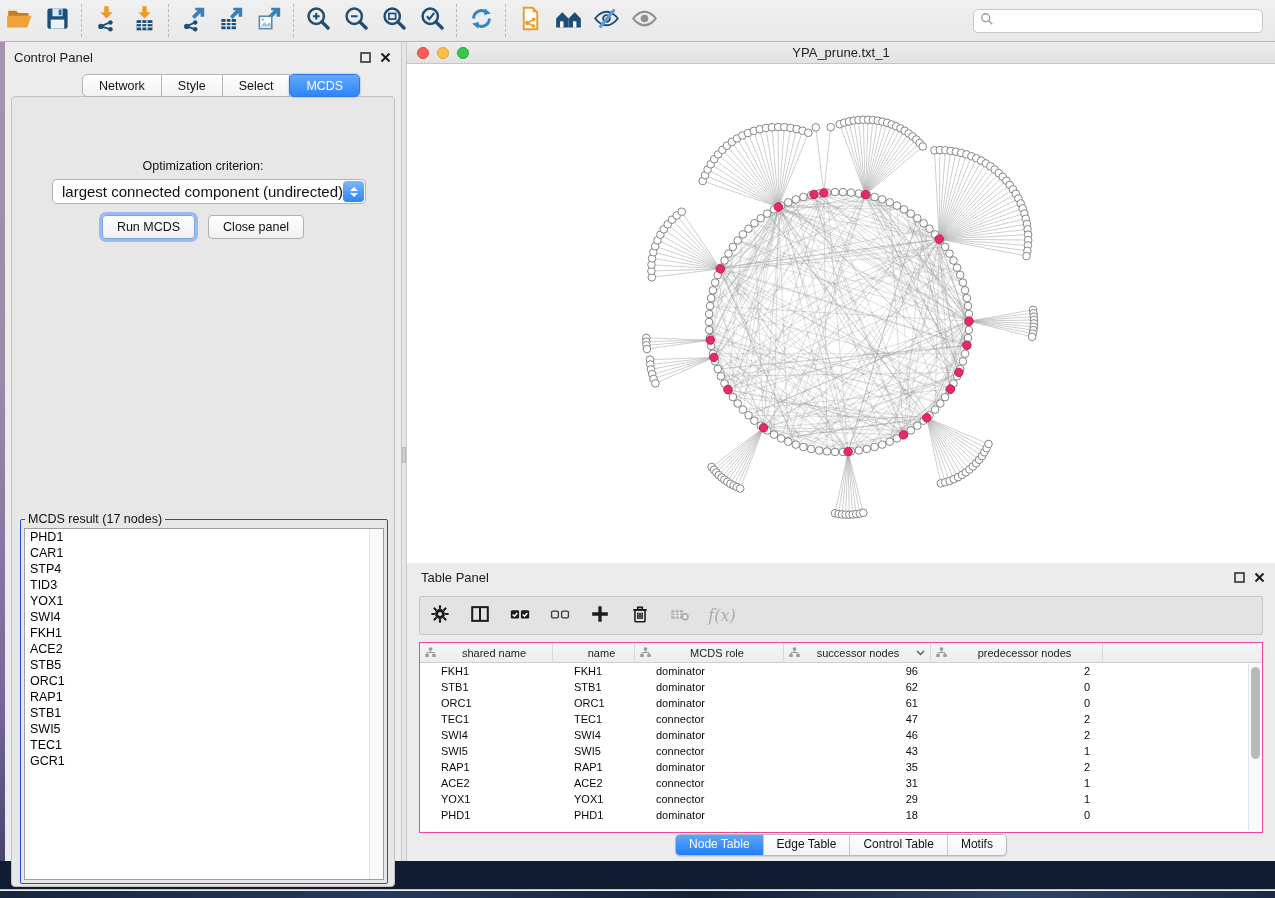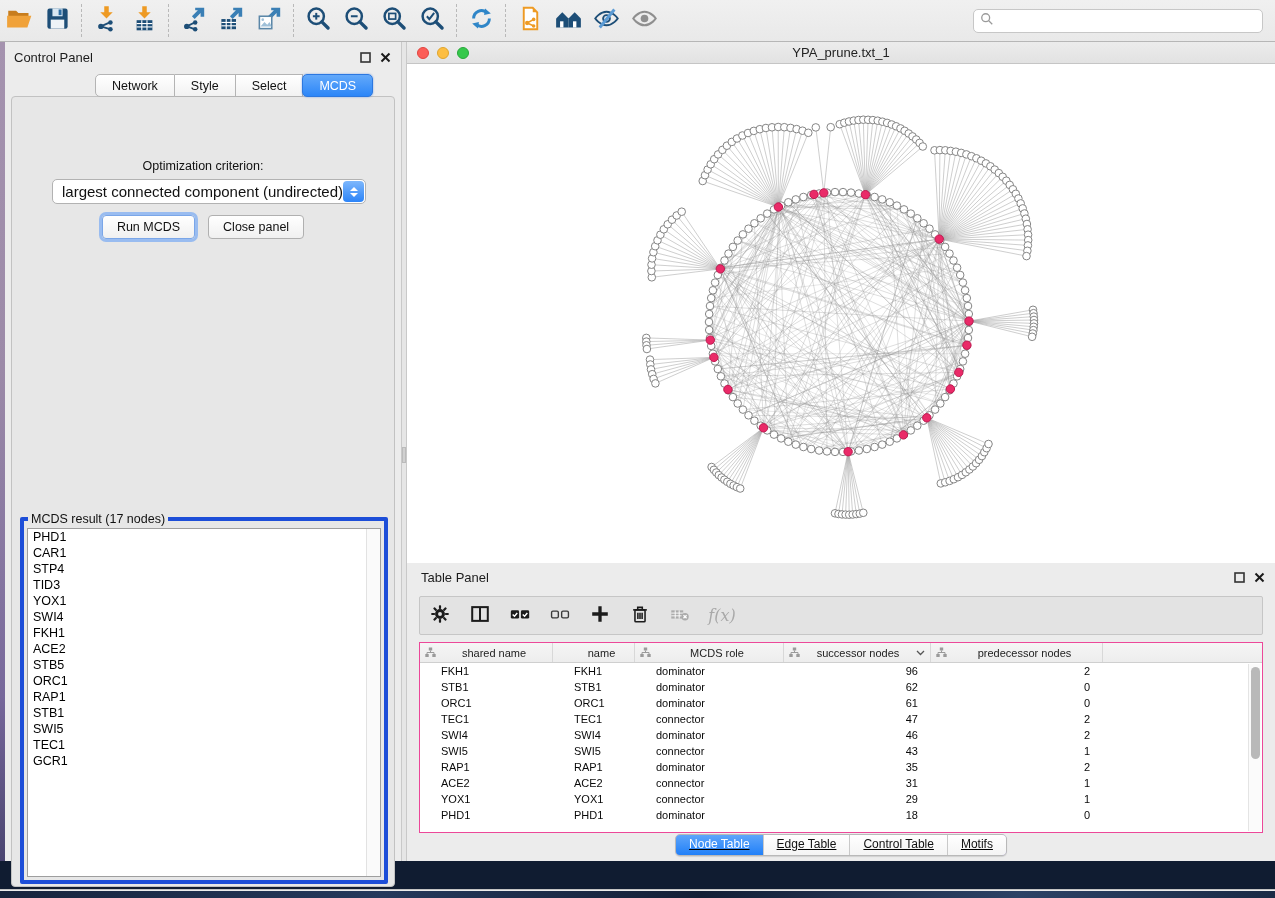--- a/index.html
+++ b/index.html
@@ -31,21 +31,21 @@
   .workspace-bg { position:absolute; left:5px; top:42px; width:1270px; height:819px; background:#e9e9e9; }
 
   
   .control-panel { position:absolute; left:5px; top:42px; width:396px; height:819px; background:#ececec; }
   .cp-header { position:relative; height:28px; }
   .cp-title { position:absolute; left:9px; top:8px; font-size:13px; color:#1c1c1c; }
   .panel-icons { position:absolute; right:10px; top:7px; display:flex; gap:9px; align-items:center; }
   .panel-icons svg { width:11px; height:11px; }
   .cp-content { position:absolute; left:6px; top:54px; width:384px; height:791px;
     background:#e7e7e7; border:1px solid #c2c2c2; border-radius:4px; }
-  .seg-tabs { position:absolute; left:90px; top:32px; height:34px; display:flex; z-index:3;text-align:right; }
+  .seg-tabs { position:absolute; left:77px; top:32px; height:34px; display:flex; z-index:3;text-align:right; }
   .seg-tab { padding:0 16px; height:23px; line-height:22px; font-size:12.5px; color:#111;
     background:linear-gradient(#ffffff,#f2f2f2); border:1px solid #b4b4b4; border-left:none; }
   .seg-tab:first-child { border-left:1px solid #b4b4b4; border-radius:5px 0 0 5px; }
   .seg-tab.active { background:linear-gradient(#63a9fa,#2c86f8); color:#fff; border:1px solid #2c78e0;
     border-radius:5px; margin-left:-1px; box-shadow:0 0 2px rgba(40,110,220,.6); }
   .opt-label { position:absolute; left:0; right:0; top:62px; text-align:center; font-size:12.5px; color:#111; }
   .dropdown { position:absolute; left:40px; top:82px; width:314px; height:25px; background:#fff;
     border:1px solid #b2b2b2; border-radius:5px; display:flex; align-items:center; font-size:15px; color:#111; }
   .dropdown .dd-text { flex:1; padding-left:9px; white-space:nowrap; overflow:hidden; }
   .dd-stepper { width:21px; height:21px; margin-right:1px; border-radius:4px;
@@ -53,21 +53,21 @@
     align-items:center; justify-content:center; gap:2px; }
   .dd-stepper i { display:block; width:0; height:0; border-left:4px solid transparent; border-right:4px solid transparent; }
   .dd-up { border-bottom:4px solid #fff; }
   .dd-down { border-top:4px solid #fff; }
   .cp-buttons { position:absolute; left:0; right:0; top:118px; display:flex; justify-content:center; gap:13px; }
   .btn { height:24px; padding:0 14px; background:linear-gradient(#ffffff,#f0f0f0);
     border:1px solid #b0b0b0; border-radius:4px; font-size:12.5px; color:#111;
     font-family:"Liberation Sans",sans-serif; }
   .btn.focused { box-shadow:0 0 0 3px rgba(110,165,245,.65); border-color:#7aa6e8; }
   fieldset.mcds-result { position:absolute; left:8px; top:415px; width:368px; height:372px;
-    border:4px solid #1d4ed8; border-radius:2px; background:transparent; }
+    border:1px solid #1d4ed8; border-radius:2px; background:transparent; }
   fieldset.mcds-result legend { font-size:12.5px; color:#111; margin-left:4px; padding:0 3px; }
   .listbox { position:absolute; left:3px; top:2px; right:3px; bottom:3px; background:#fff;
     border:1px solid #9e9e9e; overflow:hidden; }
   .listbox .scrolltrack { position:absolute; right:0; top:0; bottom:0; width:14px;
     background:#fafafa; border-left:1px solid #e2e2e2; }
   .list-item { font-size:12.5px; color:#000; line-height:16px; padding-left:5px; }
 
   
   .v-splitter { position:absolute; left:401px; top:42px; width:6px; height:819px; background:#e6e6e6;
     border-left:1px solid #c9c9c9; border-right:1px solid #c9c9c9; }
@@ -107,21 +107,21 @@
   .th svg.sort { width:9px; height:6px; margin-right:5px; flex:none; }
   .trow { display:flex; height:16px; }
   .td { font-size:11px; color:#0a0a0a; line-height:16px; white-space:nowrap; overflow:hidden; }
   .td.left { text-align:left; padding-left:21px; }
   .td.right { text-align:right; padding-right:13px; }
   .tbl-scroll { position:absolute; right:1px; top:21px; bottom:1px; width:13px;
     background:#fbfbfb; border-left:1px solid #e4e4e4; }
   .tbl-thumb { position:absolute; left:2px; top:3px; width:9px; height:92px; border-radius:5px; background:#b9b9b9; }
   .bottom-tabs { position:absolute; left:0; right:0; top:271px; display:flex; justify-content:center; }
   .btabs { display:flex; border:1px solid #b9b9b9; border-radius:5px; overflow:hidden;
-    background:#c4b5fd; box-shadow:0 1px 1px rgba(0,0,0,.12);text-decoration:underline; }
+    background:#c4b5fd; box-shadow:0 1px 1px rgba(0,0,0,.12); }
   .btab { padding:0 13px; height:20px; line-height:19px; font-size:12px; color:#111;
     background:linear-gradient(#ffffff,#f4f4f4); border-left:1px solid #c9c9c9; }
   .btab:first-child { border-left:none; }
   .btab.active { background:linear-gradient(#5ea5fa,#2180f8); color:#fff; }
 
   
   .status-bar { position:absolute; left:0; top:861px; width:1275px; height:42px;
     background:#ececec; border-top:1px solid #c2c2c2;margin-top:28px; }
   .sb-listbtn { position:absolute; left:13px; top:3px; width:30px; height:24px;
     background:linear-gradient(#fdfdfd,#efefef); border:1px solid #b8b8b8;

